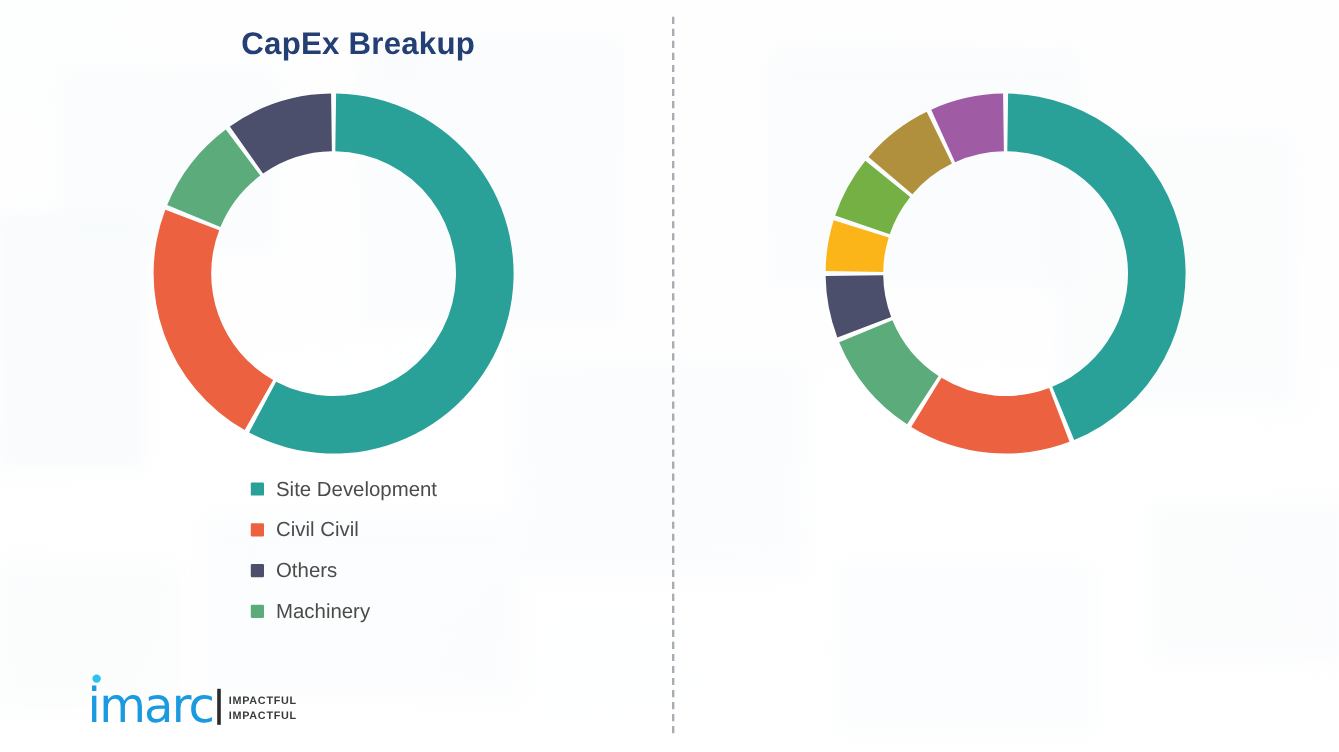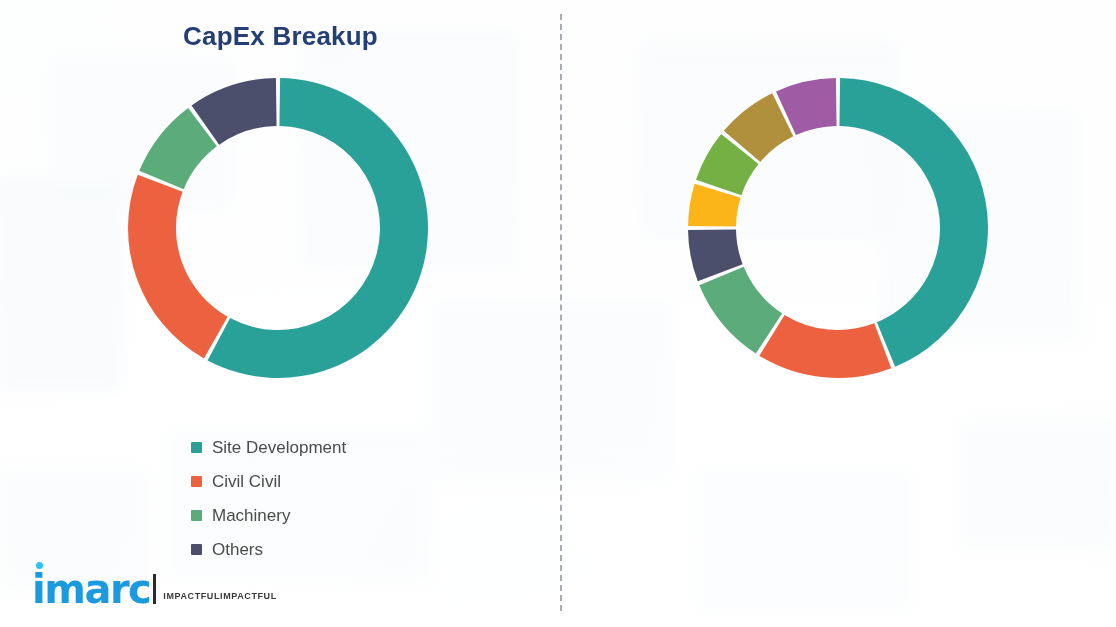--- a/index.html
+++ b/index.html
@@ -54,37 +54,37 @@
     position: absolute;
     top: 21px;
     width: 100%;
     text-align: center;
     font-size: 26px;
     font-weight: bold;
     color: #243f74;
     letter-spacing: 0.2px;
     white-space: nowrap;
   }
-  #panel-capex .chart-title { left: 0; }
+  #panel-capex .chart-title { left: 18px; }
   #panel-opex  .chart-title { left: 0; }
 
   .donut-wrap {
     position: absolute;
     width: 302px;
     height: 302px;
   }
   #capex-donut-wrap { left: 127px; top: 77px; }
   #opex-donut-wrap  { left: 126px; top: 77px; }
   .donut-svg { display: block; width: 302px; height: 302px; }
 
   
   .legend {
     position: absolute;
   }
-  #capex-legend { left: 191px; top: 390px; margin-top: 40px; }
+  #capex-legend { left: 209px; top: 390px; }
 
   .legend-item {
     display: flex;
     align-items: center;
     height: 23px;
     white-space: nowrap;
   }
   #capex-legend .legend-item { height: 34px; }
   .legend-swatch {
     width: 11px;
@@ -116,44 +116,45 @@
     position: absolute;
     left: 32px;
     top: 566px;
     display: flex;
     align-items: flex-end;
     height: 40px;
   }
   #logo-mark {
     position: relative;
     font-size: 40px;
-    font-weight: bold;
+    font-weight: normal;
     color: #1b9ae0;
     letter-spacing: -1.5px;
     line-height: 0.82;
     font-family: "DejaVu Sans", sans-serif;
+    margin-left: 41px;
   }
   #logo-dot {
     position: absolute;
     left: 4px;
     top: -11px;
     width: 7px;
     height: 7px;
     border-radius: 50%;
     background: #29c3f0;
   }
   #logo-bar {
     width: 3px;
     height: 30px;
     background: #2b2b2b;
     margin: 0 7px 2px 3px;
   }
   #logo-tagline {
     display: flex;
-    flex-direction: row;
+    flex-direction: column;
     justify-content: center;
     padding-bottom: 3px;
     font-size: 9px;
     font-weight: bold;
     color: #3a3a3a;
     letter-spacing: 0.6px;
     line-height: 1.32;
     font-family: "Liberation Sans", sans-serif;
   }
 </style>
@@ -190,26 +191,26 @@
   <div class="legend" id="capex-legend">
       <div class="legend-item">
         <span class="legend-swatch" style="background: rgb(42, 161, 152);"></span>
         <span class="legend-label">Site Development</span>
       </div>
       <div class="legend-item">
         <span class="legend-swatch" style="background: rgb(236, 98, 64);"></span>
         <span class="legend-label">Civil Civil</span>
       </div>
       <div class="legend-item">
+        <span class="legend-swatch" style="background: rgb(75, 79, 107);"></span>
+        <span class="legend-label">Others</span>
+      </div>
+      <div class="legend-item">
         <span class="legend-swatch" style="background: rgb(92, 171, 123);"></span>
         <span class="legend-label">Machinery</span>
-      </div>
-      <div class="legend-item">
-        <span class="legend-swatch" style="background: rgb(75, 79, 107);"></span>
-        <span class="legend-label">Others</span>
       </div>
     </div>
 </div>
 
 <div class="panel" id="panel-opex">
 
 
   <div class="donut-wrap" id="opex-donut-wrap">
     <svg class="donut-svg" id="opex-svg" viewBox="0 0 302 302">
         <path d="M 153.0943270508718 1.014621398604362 A 150 150 0 0 1 208.16055645254113 289.68190504184696 L 189.86917838772797 245.30369542845597 A 102.00000000000001 102.00000000000001 0 0 0 152.42414239459282 49.009942551050955 Z" fill="#2aa198"></path>

